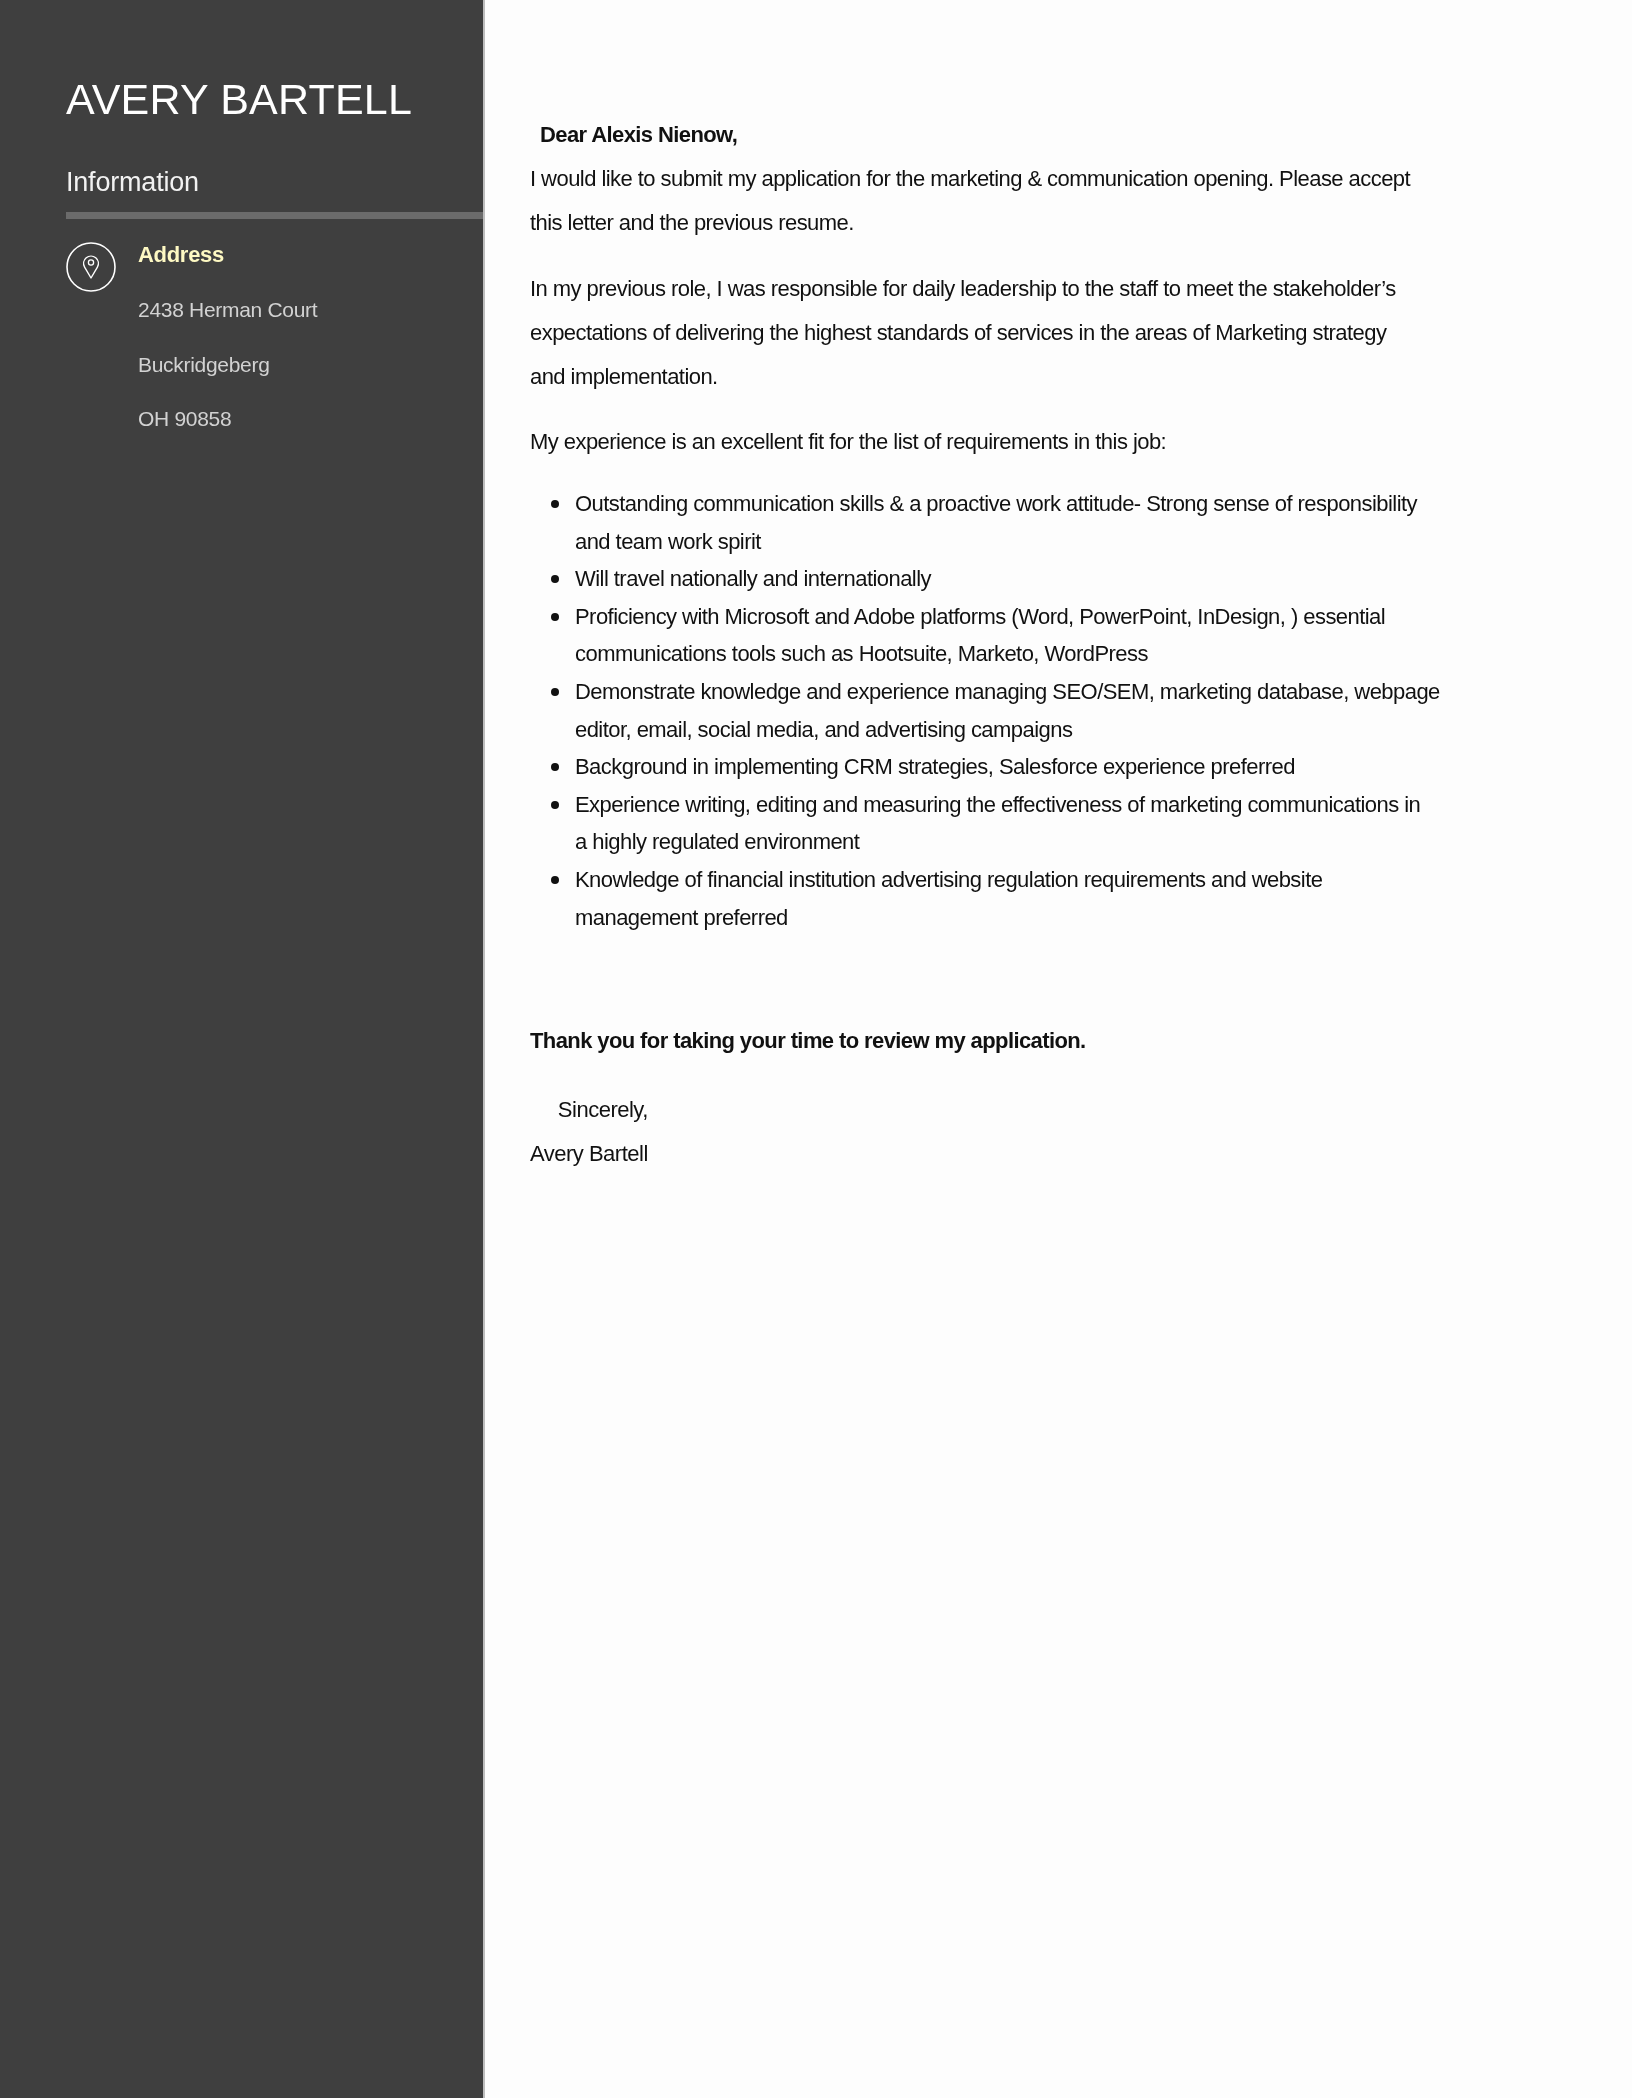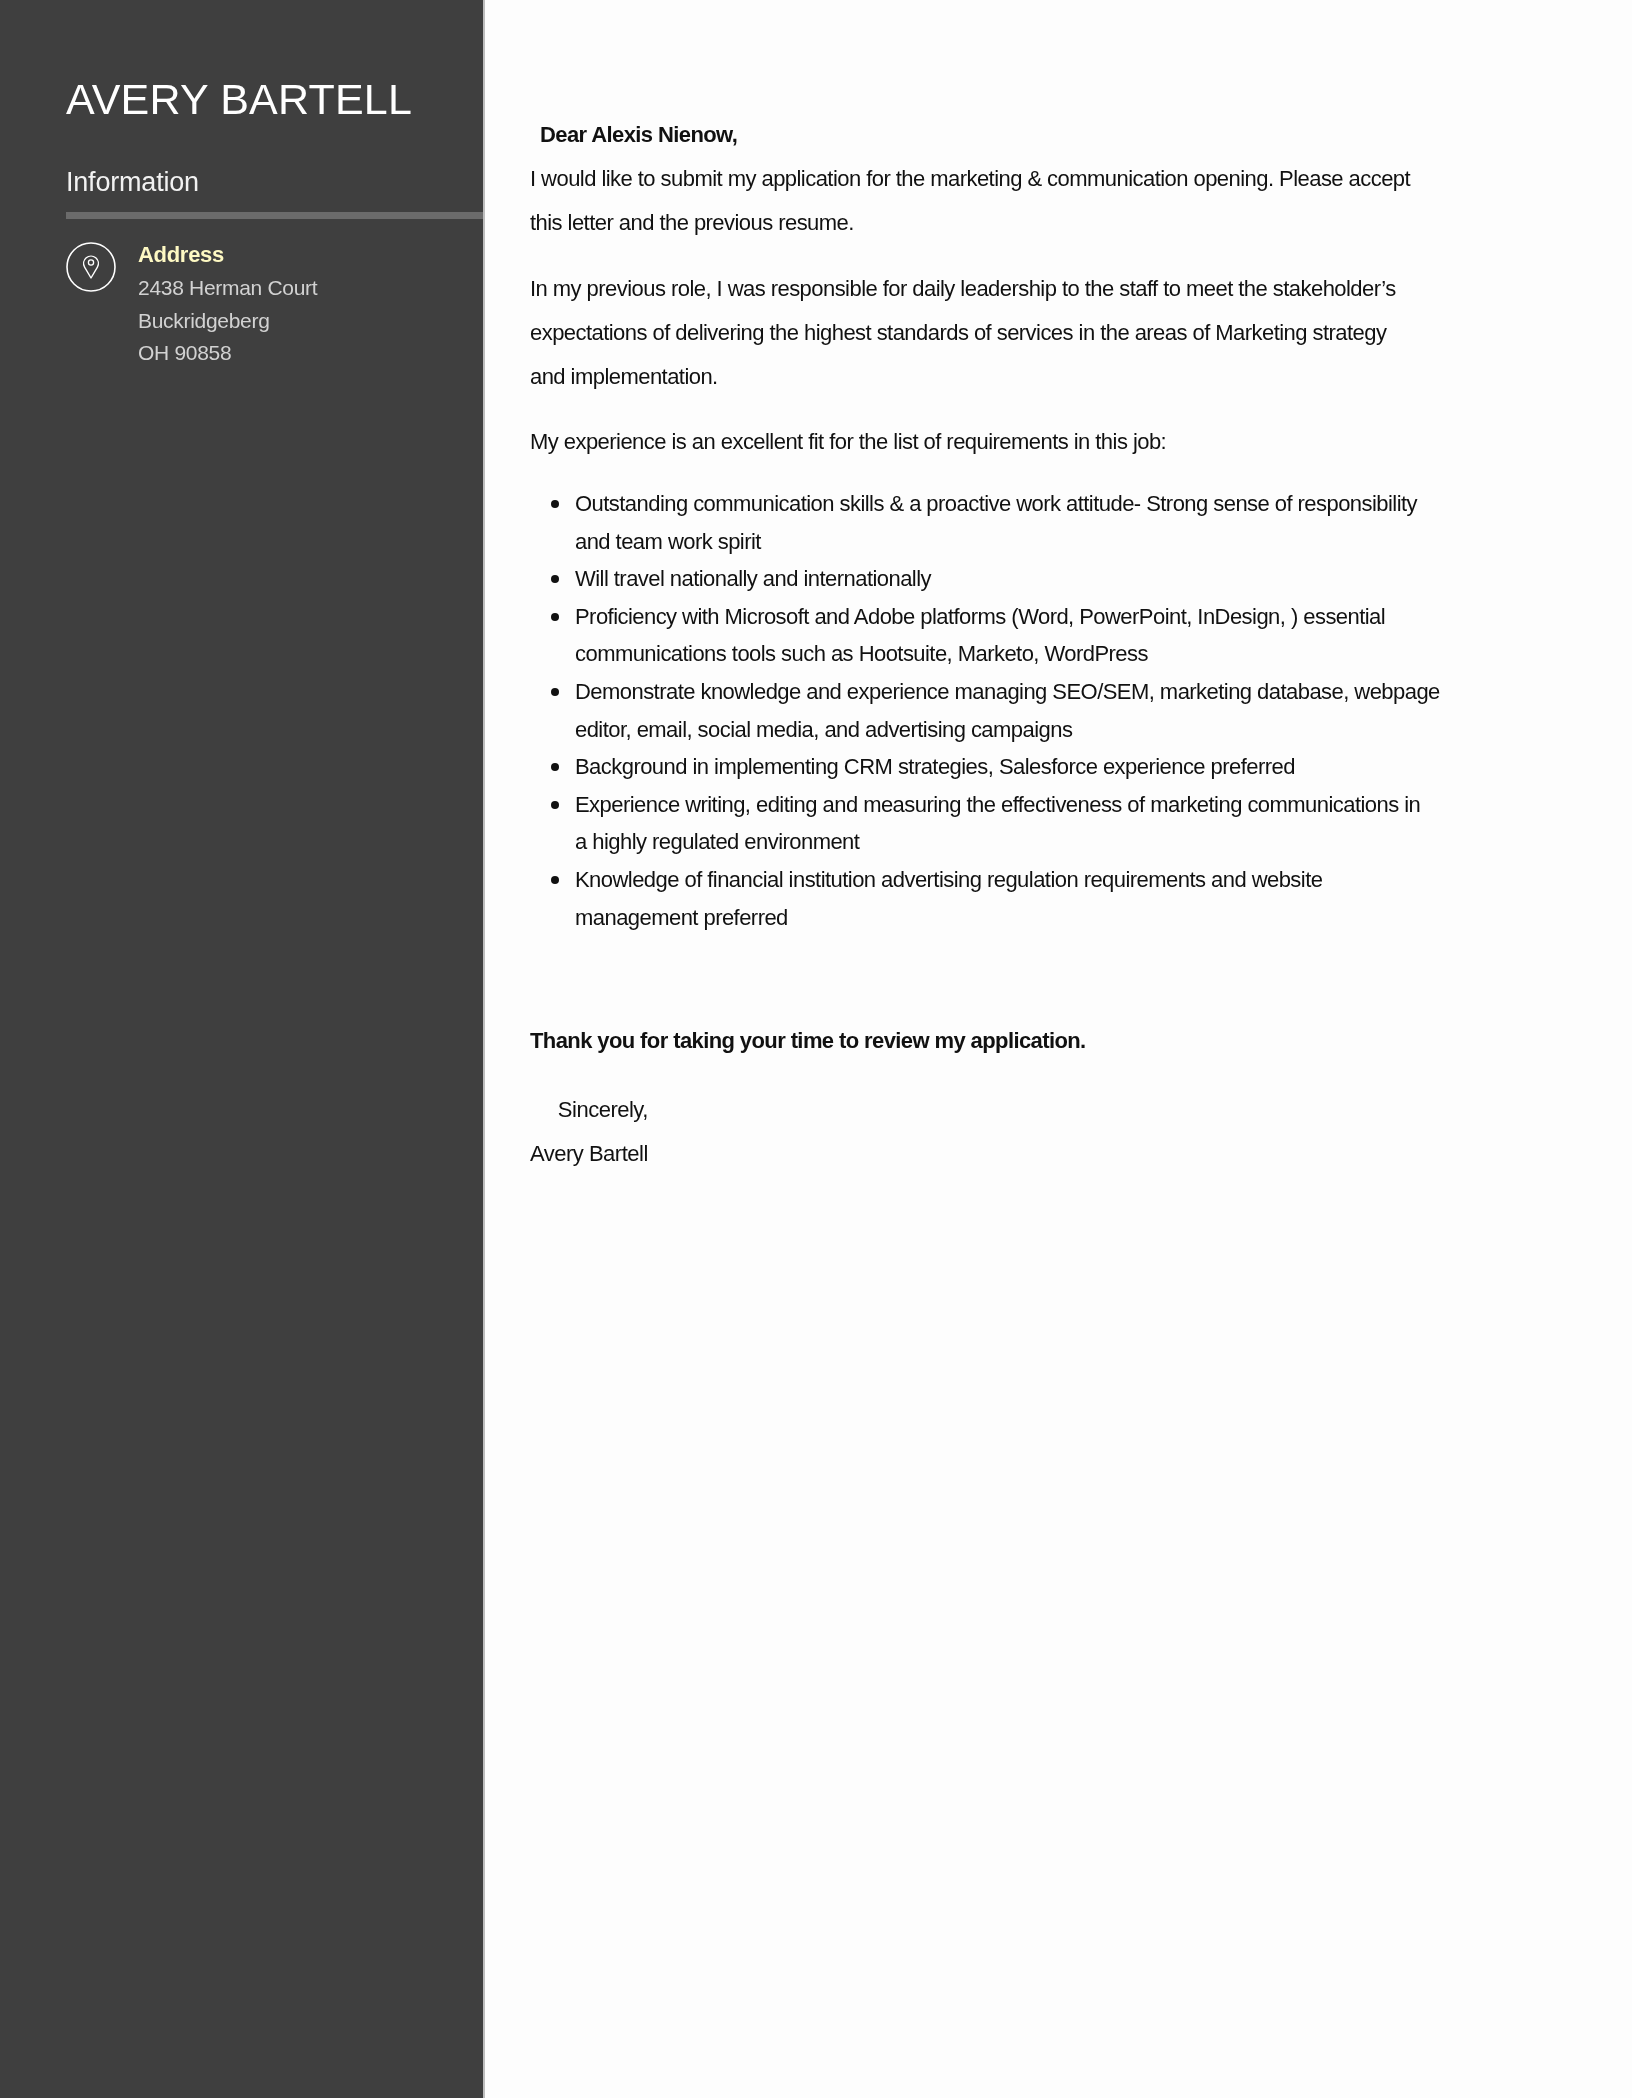--- a/index.html
+++ b/index.html
@@ -37,21 +37,21 @@
     position: absolute; left: 0; top: 0; width: 50px; height: 50px;
   }
   .contact .label {
     position: absolute; left: 72px; top: -2px; margin: 0;
     font-size: 22px; font-weight: 700; line-height: 30px; color: #fef9c3;
     letter-spacing: -0.3px;
   }
   .contact .lines { position: absolute; left: 72px; top: 30px; }
   .contact .line {
     display: block; font-size: 21px; line-height: 32.5px; color: #d2d2d2;
-    letter-spacing: -0.3px; white-space: nowrap;
+    letter-spacing: -0.3px; white-space: nowrap; margin-top: 22px;
   }
 
   .main {
     position: absolute; left: 530px; top: 0; width: 1040px;
     color: #111111;
   }
   .salutation {
     position: absolute; left: 0; top: 108px; margin: 10px;
     font-size: 22px; font-weight: 700; line-height: 34px; letter-spacing: -0.6px;
     white-space: nowrap;

